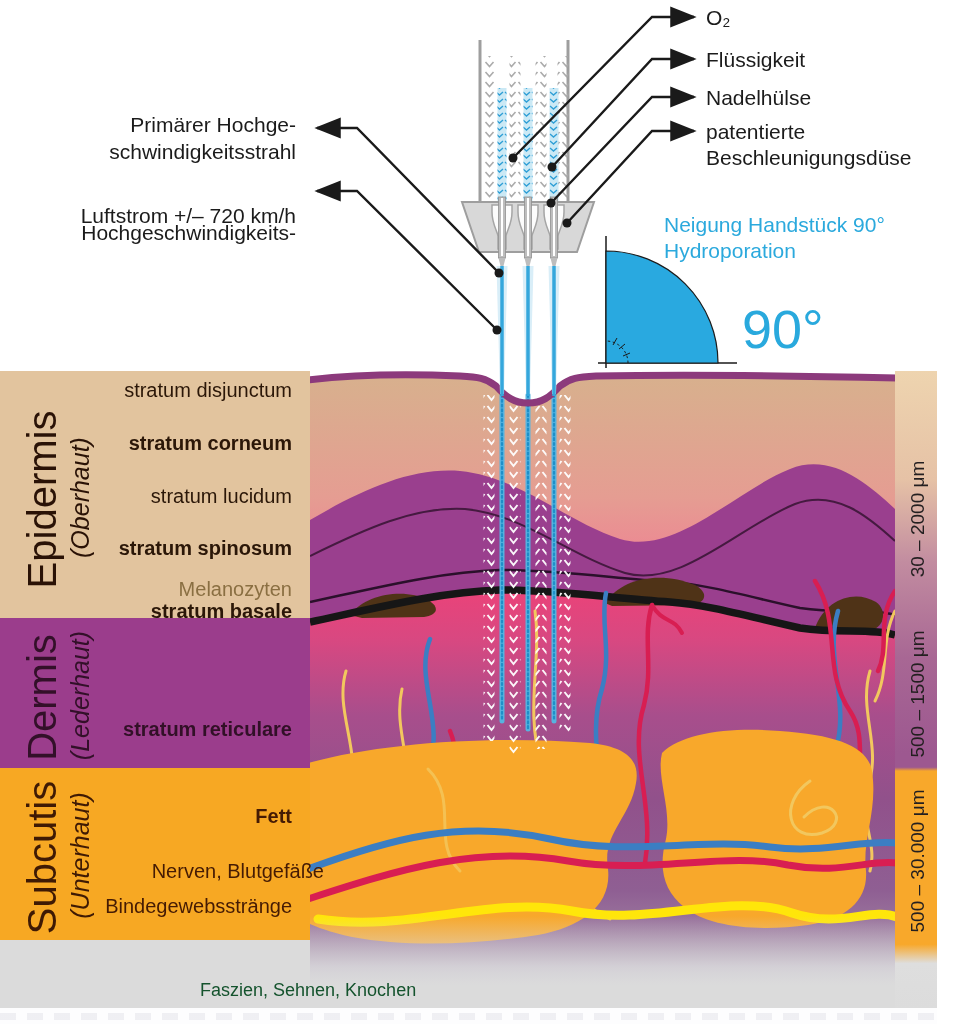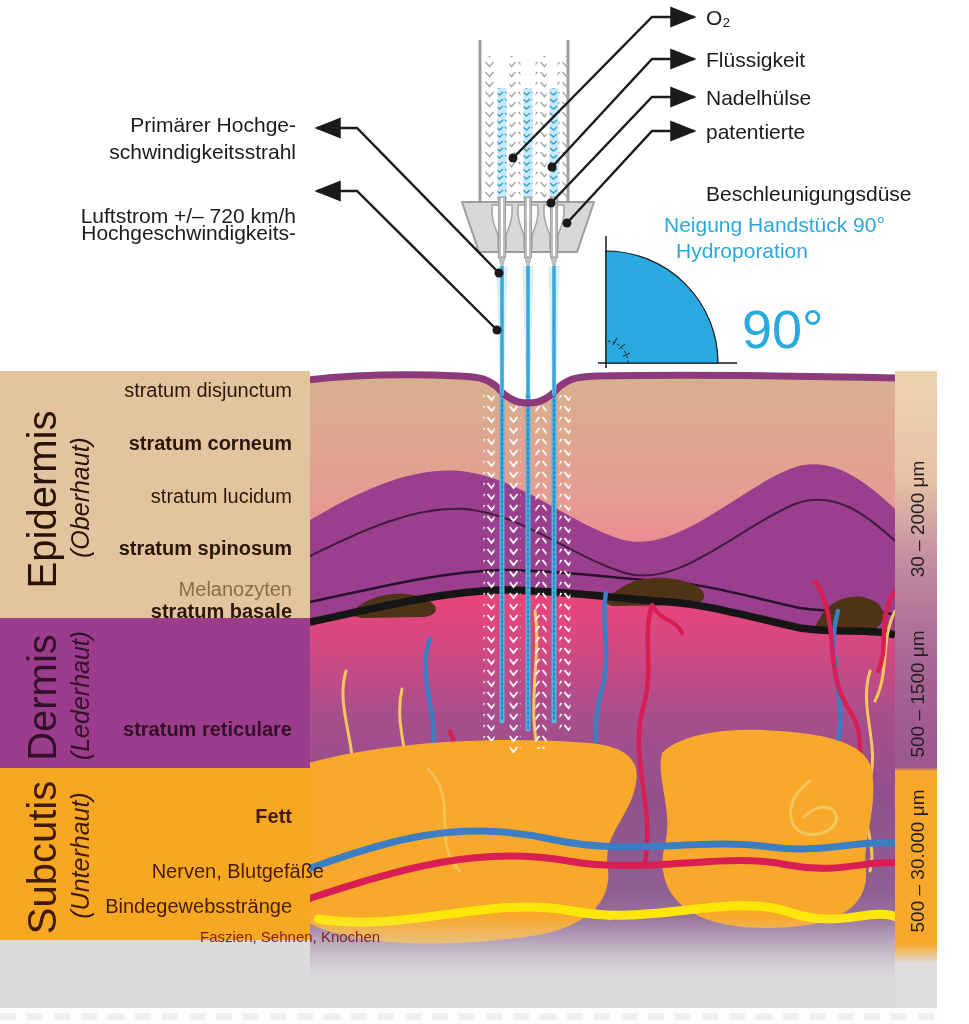--- a/index.html
+++ b/index.html
@@ -27,21 +27,21 @@
   .bold{font-weight:bold;}
   .melano{color:#8a6f42;}
   
   .vhead{position:absolute;transform:rotate(-90deg);text-align:center;white-space:nowrap;}
   .vh-main{font-size:40px;font-weight:400;}
   .vh-sub{font-size:25px;font-style:italic;font-weight:400;}
   .vh-ep{color:#2a1206;} .vh-de{color:#331029;} .vh-su{color:#3f1a04;}
   
   .depth{position:absolute;transform:rotate(-90deg);width:220px;text-align:center;
          font-size:19px;color:#231f20;white-space:nowrap;}
-  .base-label{position:absolute;left:200px;top:928px;font-size:15px;color:#7f1d1d;}
+  .base-label{position:absolute;left:200px;top:980px;font-size:18px;color:#14532d;}
 </style>
 </head>
 <body>
 
 <div id="stage">
 
   <div class="block blk-epidermis"></div>
   <div class="block blk-dermis"></div>
   <div class="block blk-subcutis"></div>
   <div class="block blk-base"></div>
@@ -243,29 +243,29 @@
       <line x1="623" y1="356" x2="630" y2="353" stroke="#1a1a1a" stroke-width="1"></line>
       <line x1="619" y1="349" x2="625" y2="344" stroke="#1a1a1a" stroke-width="1"></line>
       <line x1="613" y1="345" x2="617" y2="338" stroke="#1a1a1a" stroke-width="1"></line>
     </g>
   </svg>
 
   <div class="co" style="left:706px;top:5px;">O₂</div>
   <div class="co" style="left:706px;top:47px;">Flüssigkeit</div>
   <div class="co" style="left:706px;top:85px;">Nadelhülse</div>
   <div class="co" style="left:706px;top:119px;">patentierte</div>
-  <div class="co" style="left:706px;top:145px;margin-top:36px;">Beschleunigungsdüse</div>
+  <div class="co" style="left:706px;top:145px;">Beschleunigungsdüse</div>
 
   <div class="co co-left" style="top:112px;">Primärer Hochge-</div>
   <div class="co co-left" style="top:139px;">schwindigkeitsstrahl</div>
   <div class="co co-left" style="top:176px;margin-top:44px;">Hochgeschwindigkeits-</div>
   <div class="co co-left" style="top:203px;">Luftstrom +/– 720 km/h</div>
 
   <div class="co blue-txt" style="left:664px;top:212px;">Neigung Handstück 90°</div>
-  <div class="co blue-txt" style="left:664px;top:238px;margin-left:12px;">Hydroporation</div>
+  <div class="co blue-txt" style="left:664px;top:238px;">Hydroporation</div>
   <div class="angle-big">90°</div>
 
   <div class="slab ep-t" style="top:378px;">stratum disjunctum</div>
   <div class="slab ep-t bold" style="top:431px;">stratum corneum</div>
   <div class="slab ep-t" style="top:484px;">stratum lucidum</div>
   <div class="slab ep-t bold" style="top:536px;">stratum spinosum</div>
   <div class="slab melano" style="top:577px;">Melanozyten</div>
   <div class="slab ep-t bold" style="top:599px;">stratum basale</div>
   <div class="slab de-t bold" style="top:717px;">stratum reticulare</div>
   <div class="slab su-t bold" style="top:804px;">Fett</div>

